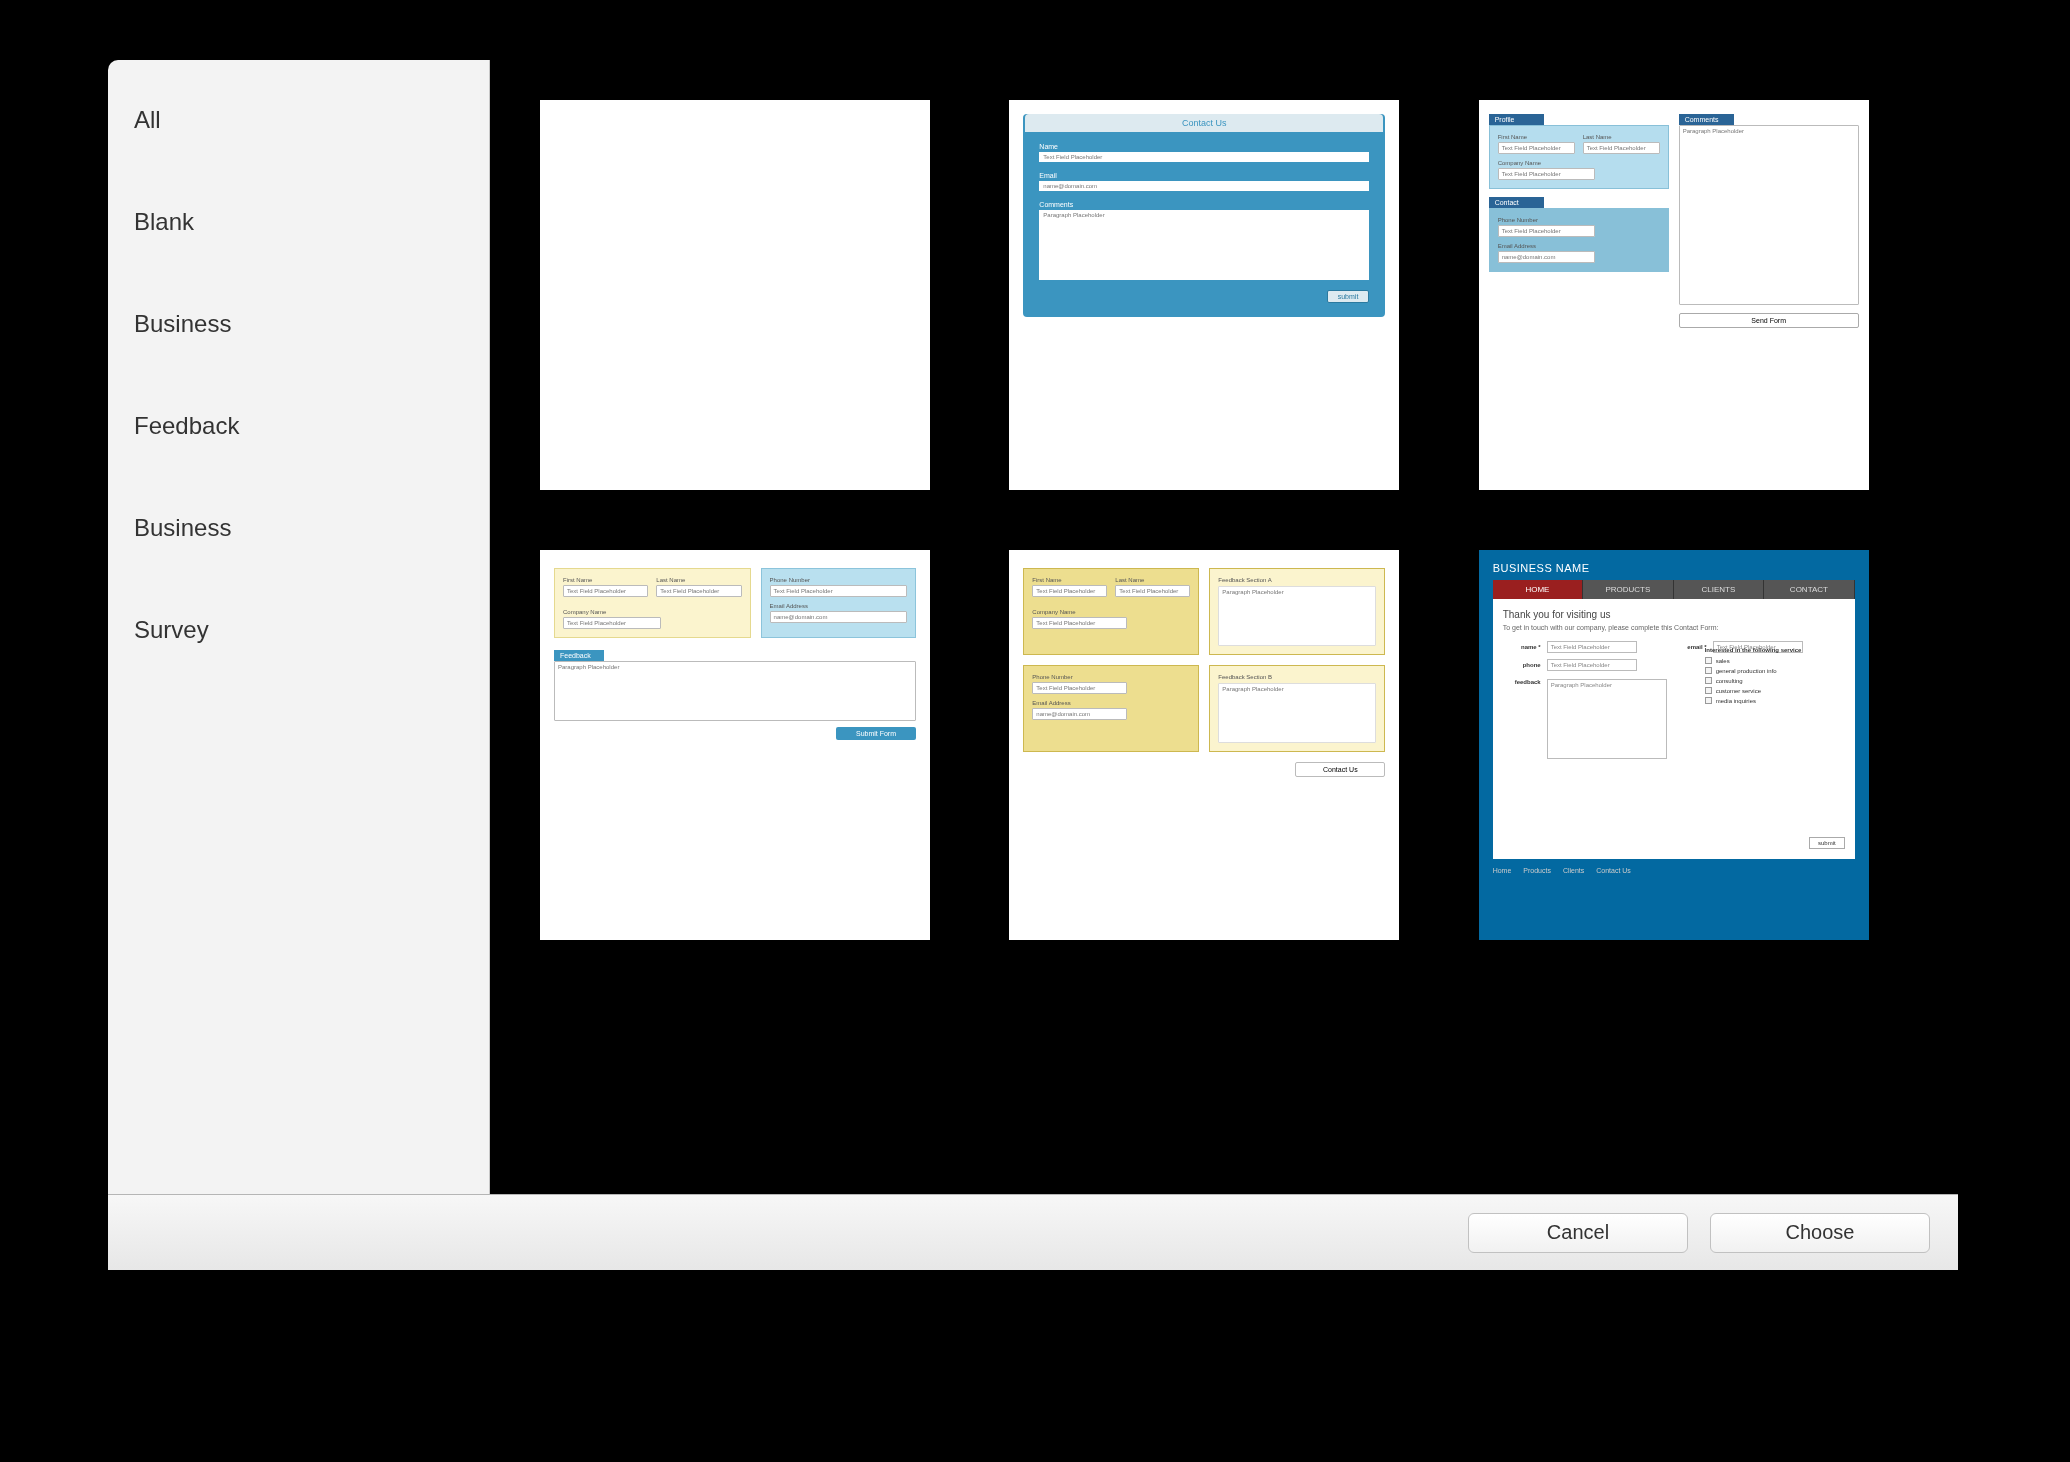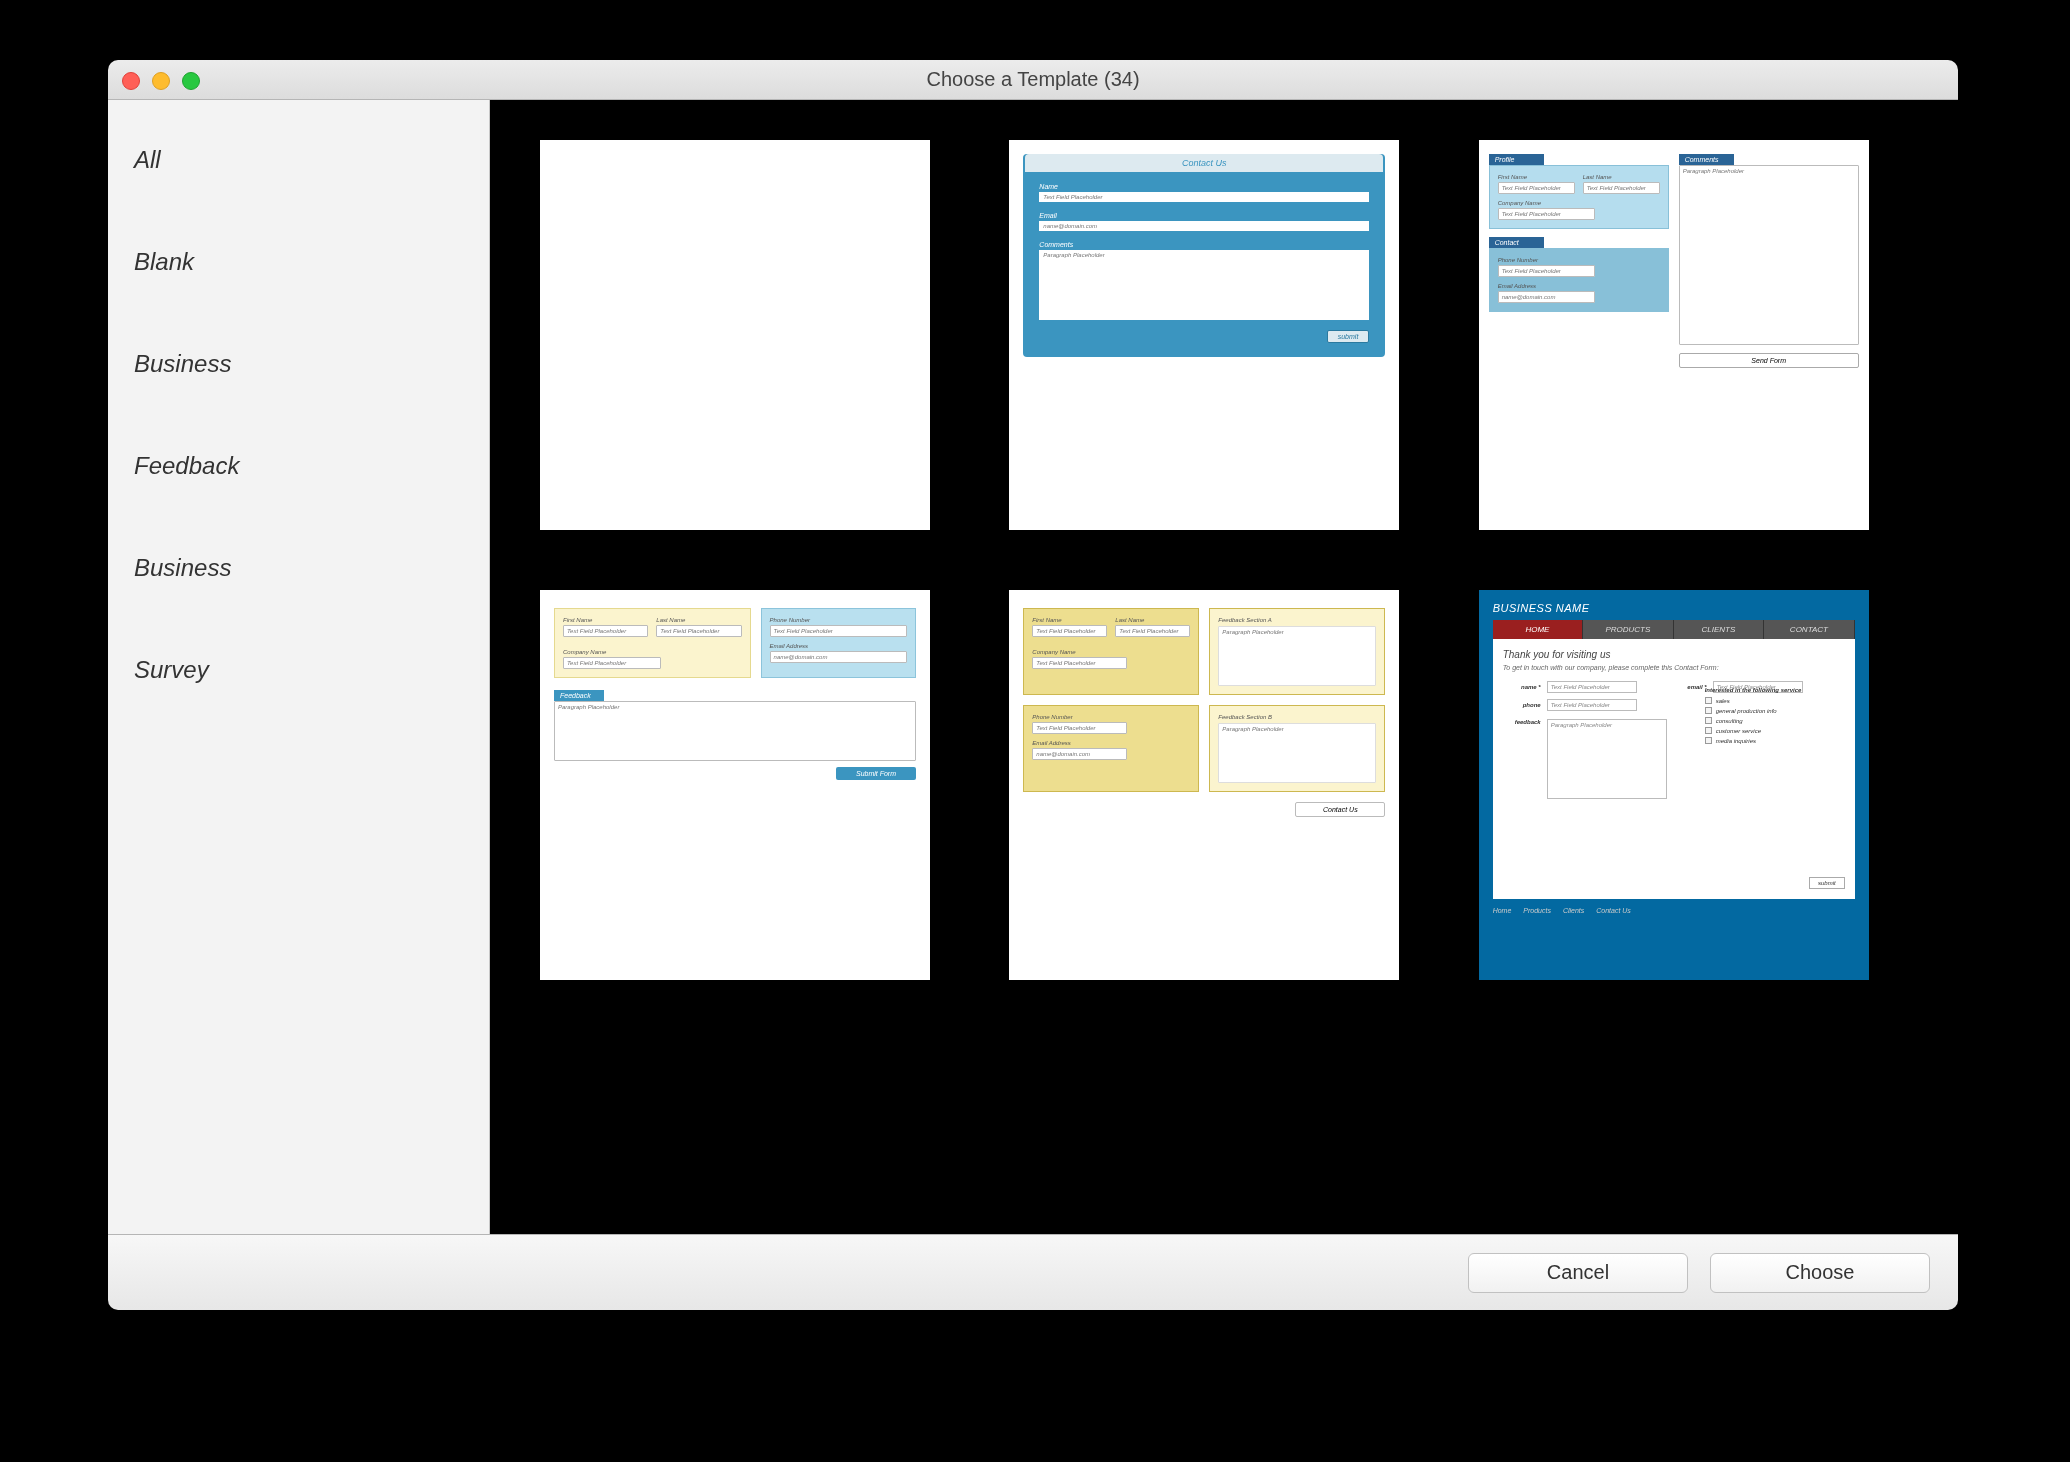--- a/index.html
+++ b/index.html
@@ -23,21 +23,20 @@
   .traffic { position: absolute; left: 14px; top: 12px; display: flex; gap: 12px; }
   .tl { width: 18px; height: 18px; border-radius: 50%; }
   .tl.red { background: #ff5f57; border: 1px solid #e1413a; }
   .tl.yellow { background: #febc2e; border: 1px solid #dfa023; }
   .tl.green { background: #28c840; border: 1px solid #1fa330; }
   .title { margin: 0 auto; font-size: 20px; color: #444; font-weight: 400; }
   .body {
     display: flex;
     height: calc(100% - 40px - 76px);
     background: #000;
-    font-style: italic;
   }
   .sidebar {
     width: 382px;
     background: #f3f3f3;
     border-right: 1px solid #c7c7c7;
     padding-top: 24px;
   }
   .sidebar-item {
     padding: 22px 26px;
     font-size: 24px;
@@ -143,28 +142,20 @@
   .t6-cb { width:7px; height:7px; border:1px solid #999; background:#f5f5f5; }
   .t6-fbta { border:1px solid #bbb; width:120px; height:80px; font-size:6px; padding:2px 3px; color:#888; }
   .t6-submit { position:absolute; right:10px; bottom:10px; border:1px solid #aaa; font-size:6px; padding:2px 8px; }
   .t6-footer { color:#ccc; font-size:7px; padding:8px 14px; }
   .t6-footer span { margin-right:10px; }
 </style>
 </head>
 <body>
 
 <div class="window">
-  <div class="titlebar">
-    <div class="traffic">
-      <div class="tl red"></div>
-      <div class="tl yellow"></div>
-      <div class="tl green"></div>
-    </div>
-    <div class="title">Choose a Template (34)</div>
-  </div>
 
   <div class="body">
     <div class="sidebar">
       <div class="sidebar-item">All</div>
       <div class="sidebar-item">Blank</div>
       <div class="sidebar-item">Business</div>
       <div class="sidebar-item">Feedback</div>
       <div class="sidebar-item">Business</div>
       <div class="sidebar-item">Survey</div>
     </div>

